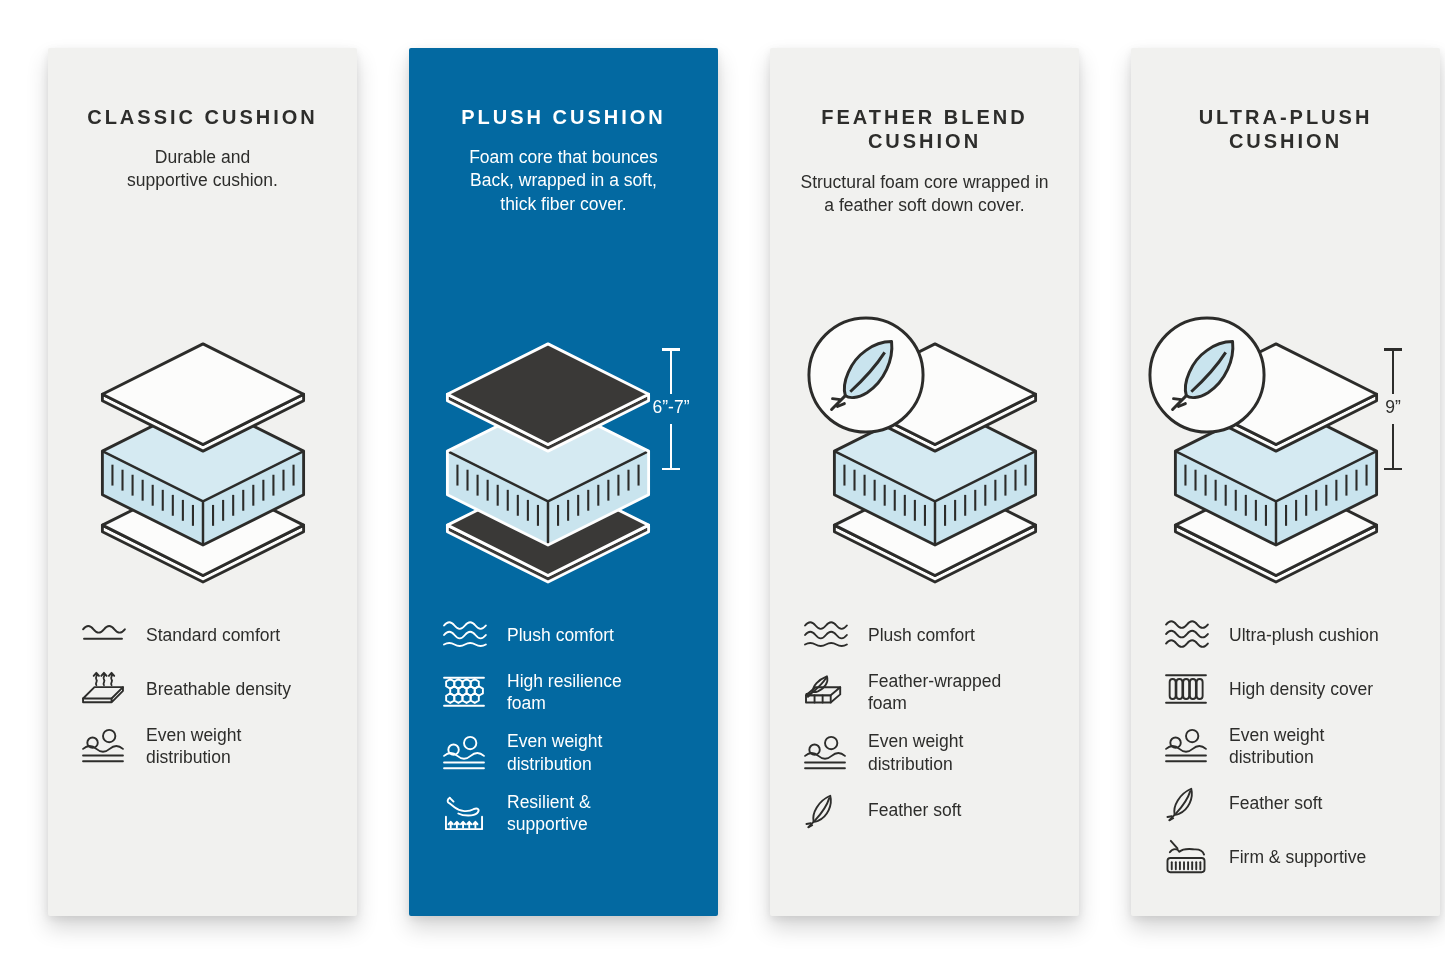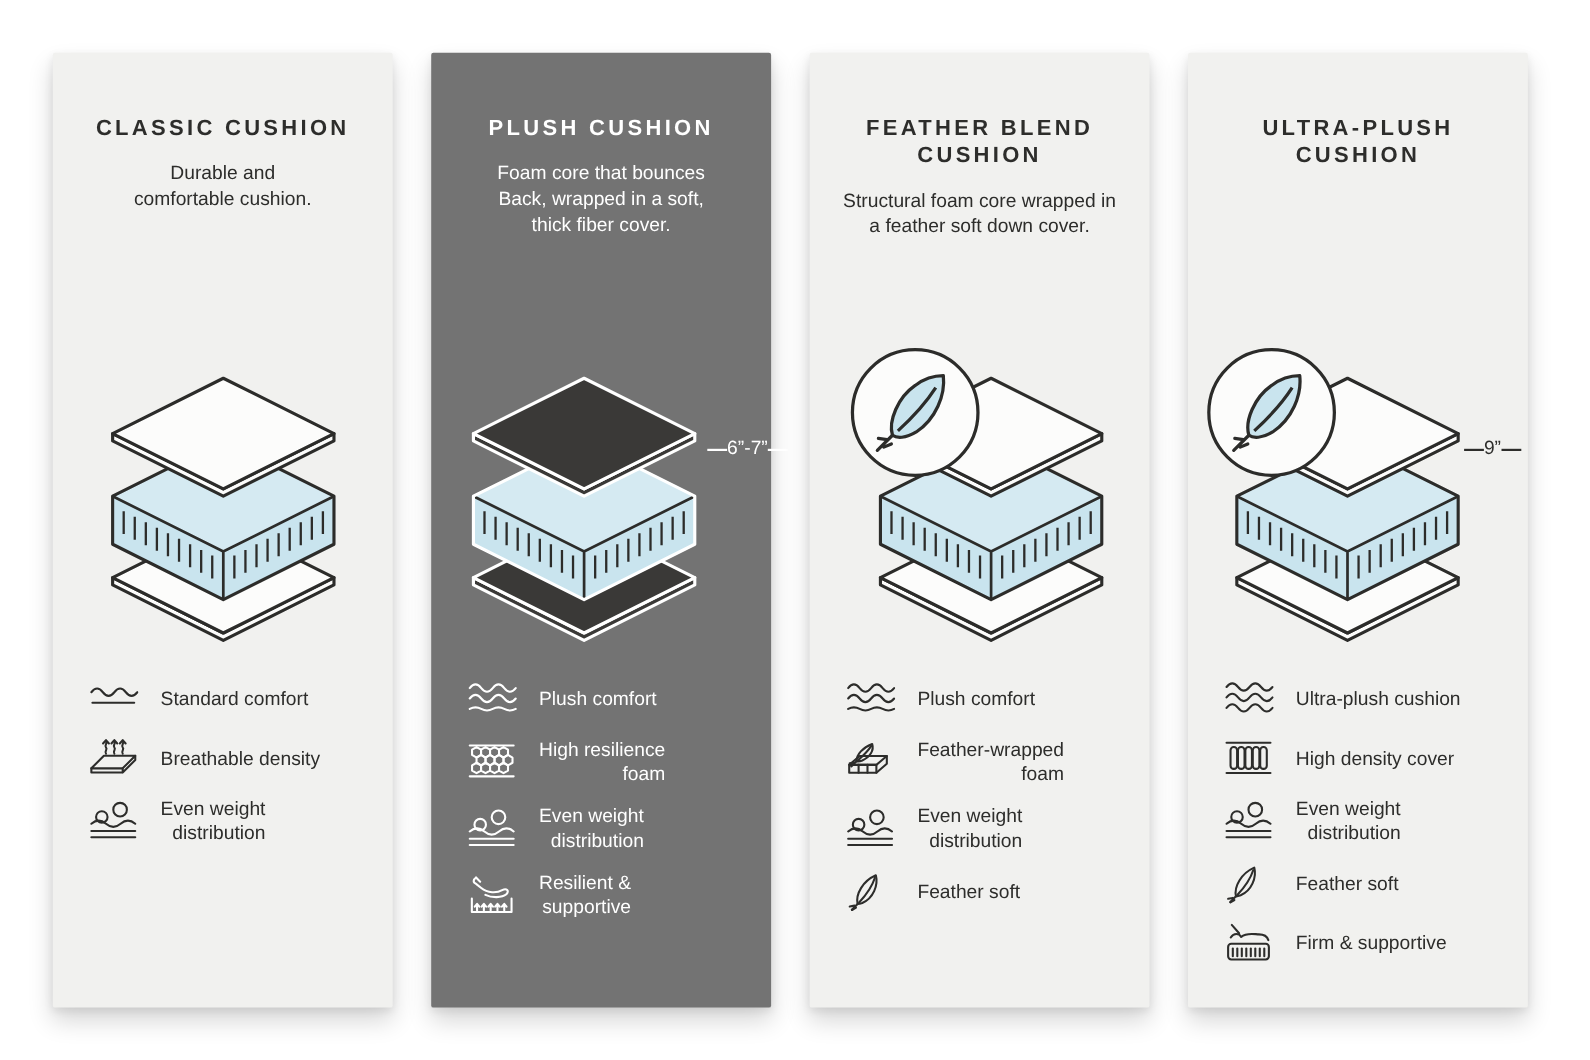--- a/index.html
+++ b/index.html
@@ -1,48 +1,48 @@
 <!DOCTYPE html>
 <html><head>
 <meta charset="utf-8">
 <style>
   * { margin:0; padding:0; box-sizing:border-box; }
   html,body { width:1445px; height:964px; background:#ffffff; overflow:hidden;
               font-family:"Liberation Sans", sans-serif; }
-  .board { display:flex; gap:35px; padding:48px 0 0 48px;border-radius:15px; }
+  .board { display:flex; gap:52px; padding:48px 0 0 48px;border-radius:15px; }
   .panel { width:309px; height:868px; position:relative; border-radius:2px;
            box-shadow:0 12px 22px rgba(0,0,0,0.16), 0 3px 8px rgba(0,0,0,0.08); }
   .panel.light { background:#f1f1ef; color:#2d2d2b; }
-  .panel.dark  { background:#737373; color:#ffffff; }
+  .panel.dark  { background:#0369a1; color:#ffffff; }
   .title { margin:57px 8px 0; text-align:center; font-size:20px; font-weight:bold;
            letter-spacing:3px; line-height:1.22; white-space:pre-line; }
   .desc  { margin:17px auto 0; max-width:272px; text-align:center; font-size:17.5px;
            line-height:1.32; white-space:pre-line; }
   .illustration { position:absolute; top:292px; left:50%; width:224px; margin-left:-112px; }
   .illustration svg { display:block; }
   .badge { position:absolute; top:-26px; left:-18px; width:122px; height:122px; }
-  .dim-marker { position:absolute; top:300px; right:16px; width:42px; height:122px;
-                display:flex; flex-direction:row; align-items:center; }
+  .dim-marker { position:absolute; top:300px; right:26px; width:42px; height:122px;
+                display:flex; flex-direction:column; align-items:center; }
   .dim-marker .cap  { width:18px; height:2.5px; background:currentColor; flex:none; }
   .dim-marker .stem { width:2.5px; flex:1; background:currentColor; }
   .dim-label { font-size:17.5px; line-height:1; padding:5px 0 7px; white-space:nowrap; }
   .features { position:absolute; top:568px; left:31px; right:10px; }
-  .feature-row { display:flex; align-items:center; margin-bottom:16px;text-align:right; }
+  .feature-row { display:flex; align-items:center; margin-bottom:16px; }
   .ficon { width:48px; flex:0 0 48px; margin-right:19px; display:flex; justify-content:center; }
   .ficon svg { display:block; }
   .flabel { font-size:17.5px; line-height:1.27; white-space:pre-line; }
 </style>
 </head>
 <body>
 
 <main class="board" id="board">
     <section class="panel light">
     <h2 class="title">CLASSIC CUSHION</h2>
     <p class="desc">Durable and
-comfortable cushion.</p>
+supportive cushion.</p>
     <div class="illustration" style="transform:translateX(0px)">
 
       <svg viewBox="0 0 236 258" width="224" height="245">
     <path d="M12,195 L12,202 L118,255 L224,202 L224,195 L118,248 Z" fill="#fcfcfb" stroke="#2c2c2a" stroke-width="3" stroke-linejoin="round"></path>
           <path d="M118,142 L224,195 L118,248 L12,195 Z" fill="#fcfcfb" stroke="#2c2c2a" stroke-width="3" stroke-linejoin="round"></path>
     <path d="M118,64 L224,117 L118,170 L12,117 Z" fill="#d5eaf2"></path>
     <path d="M12,117 L118,170 L118,216 L12,163 Z" fill="#c9e4ee"></path>
     <path d="M224,117 L118,170 L118,216 L224,163 Z" fill="#c9e4ee"></path>
     <g stroke="#2c2c2a" stroke-width="2.2">
             <line x1="22.6" y1="131.3" x2="22.6" y2="153.3"></line>

